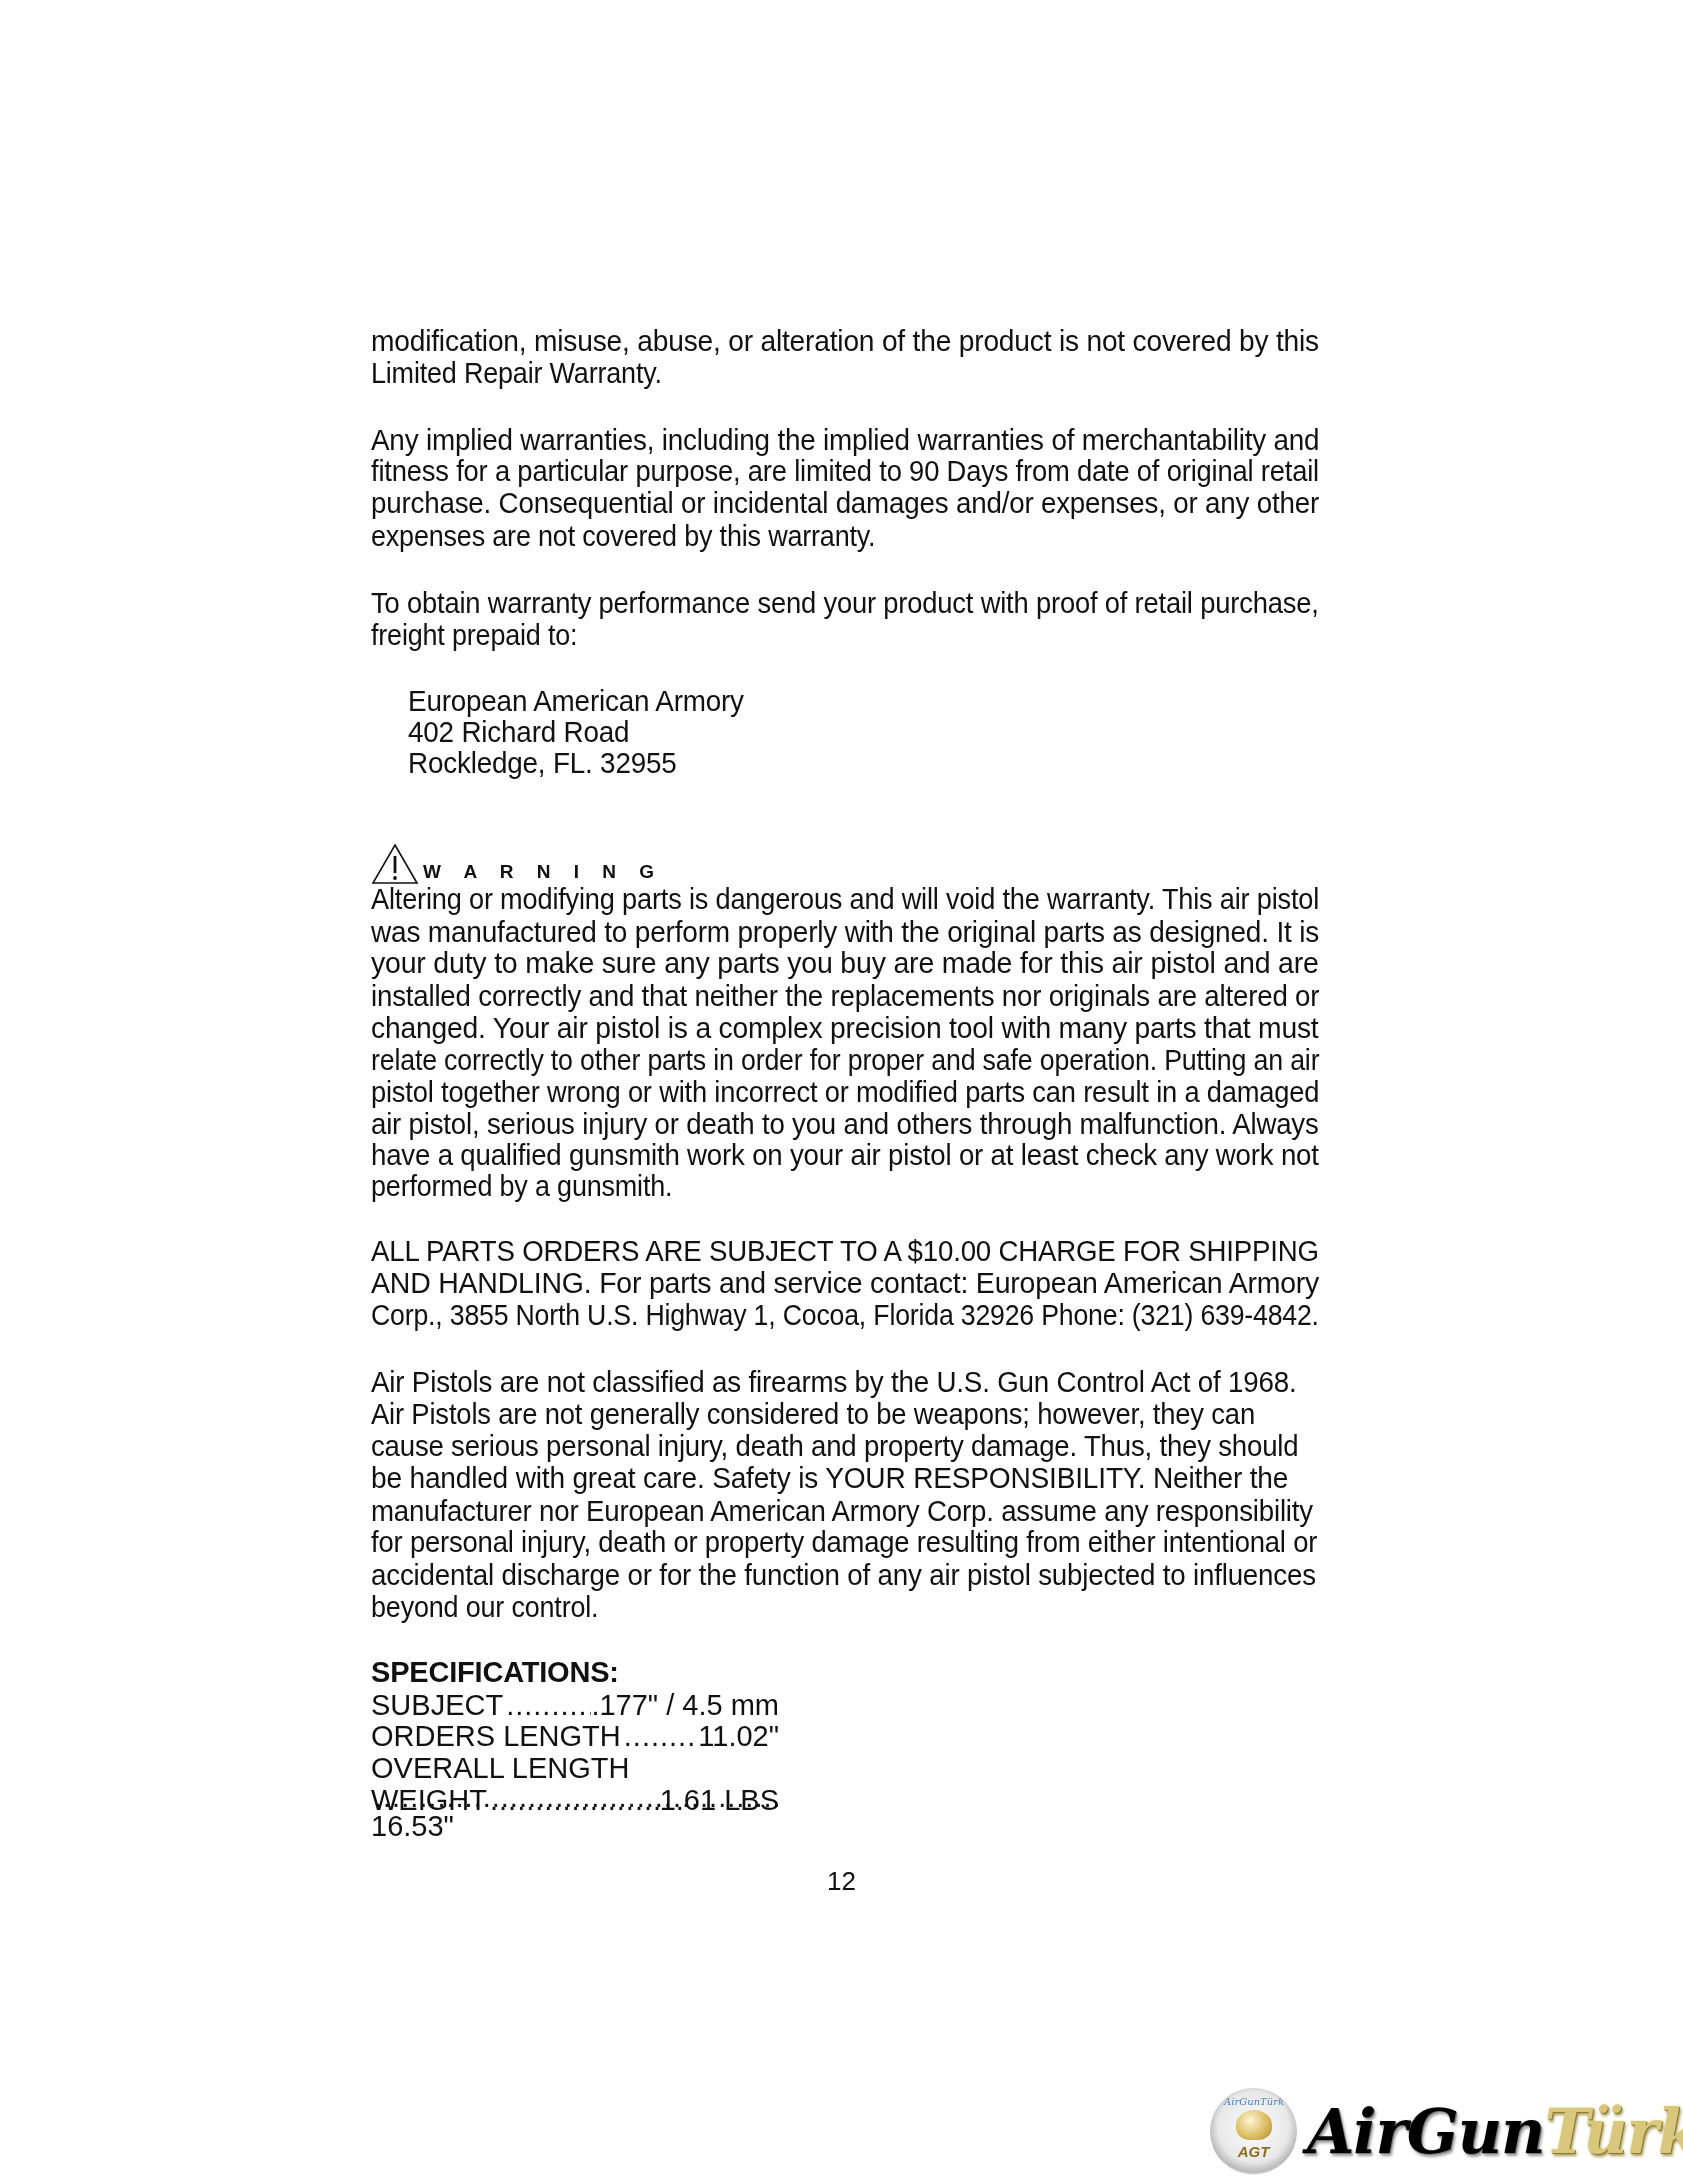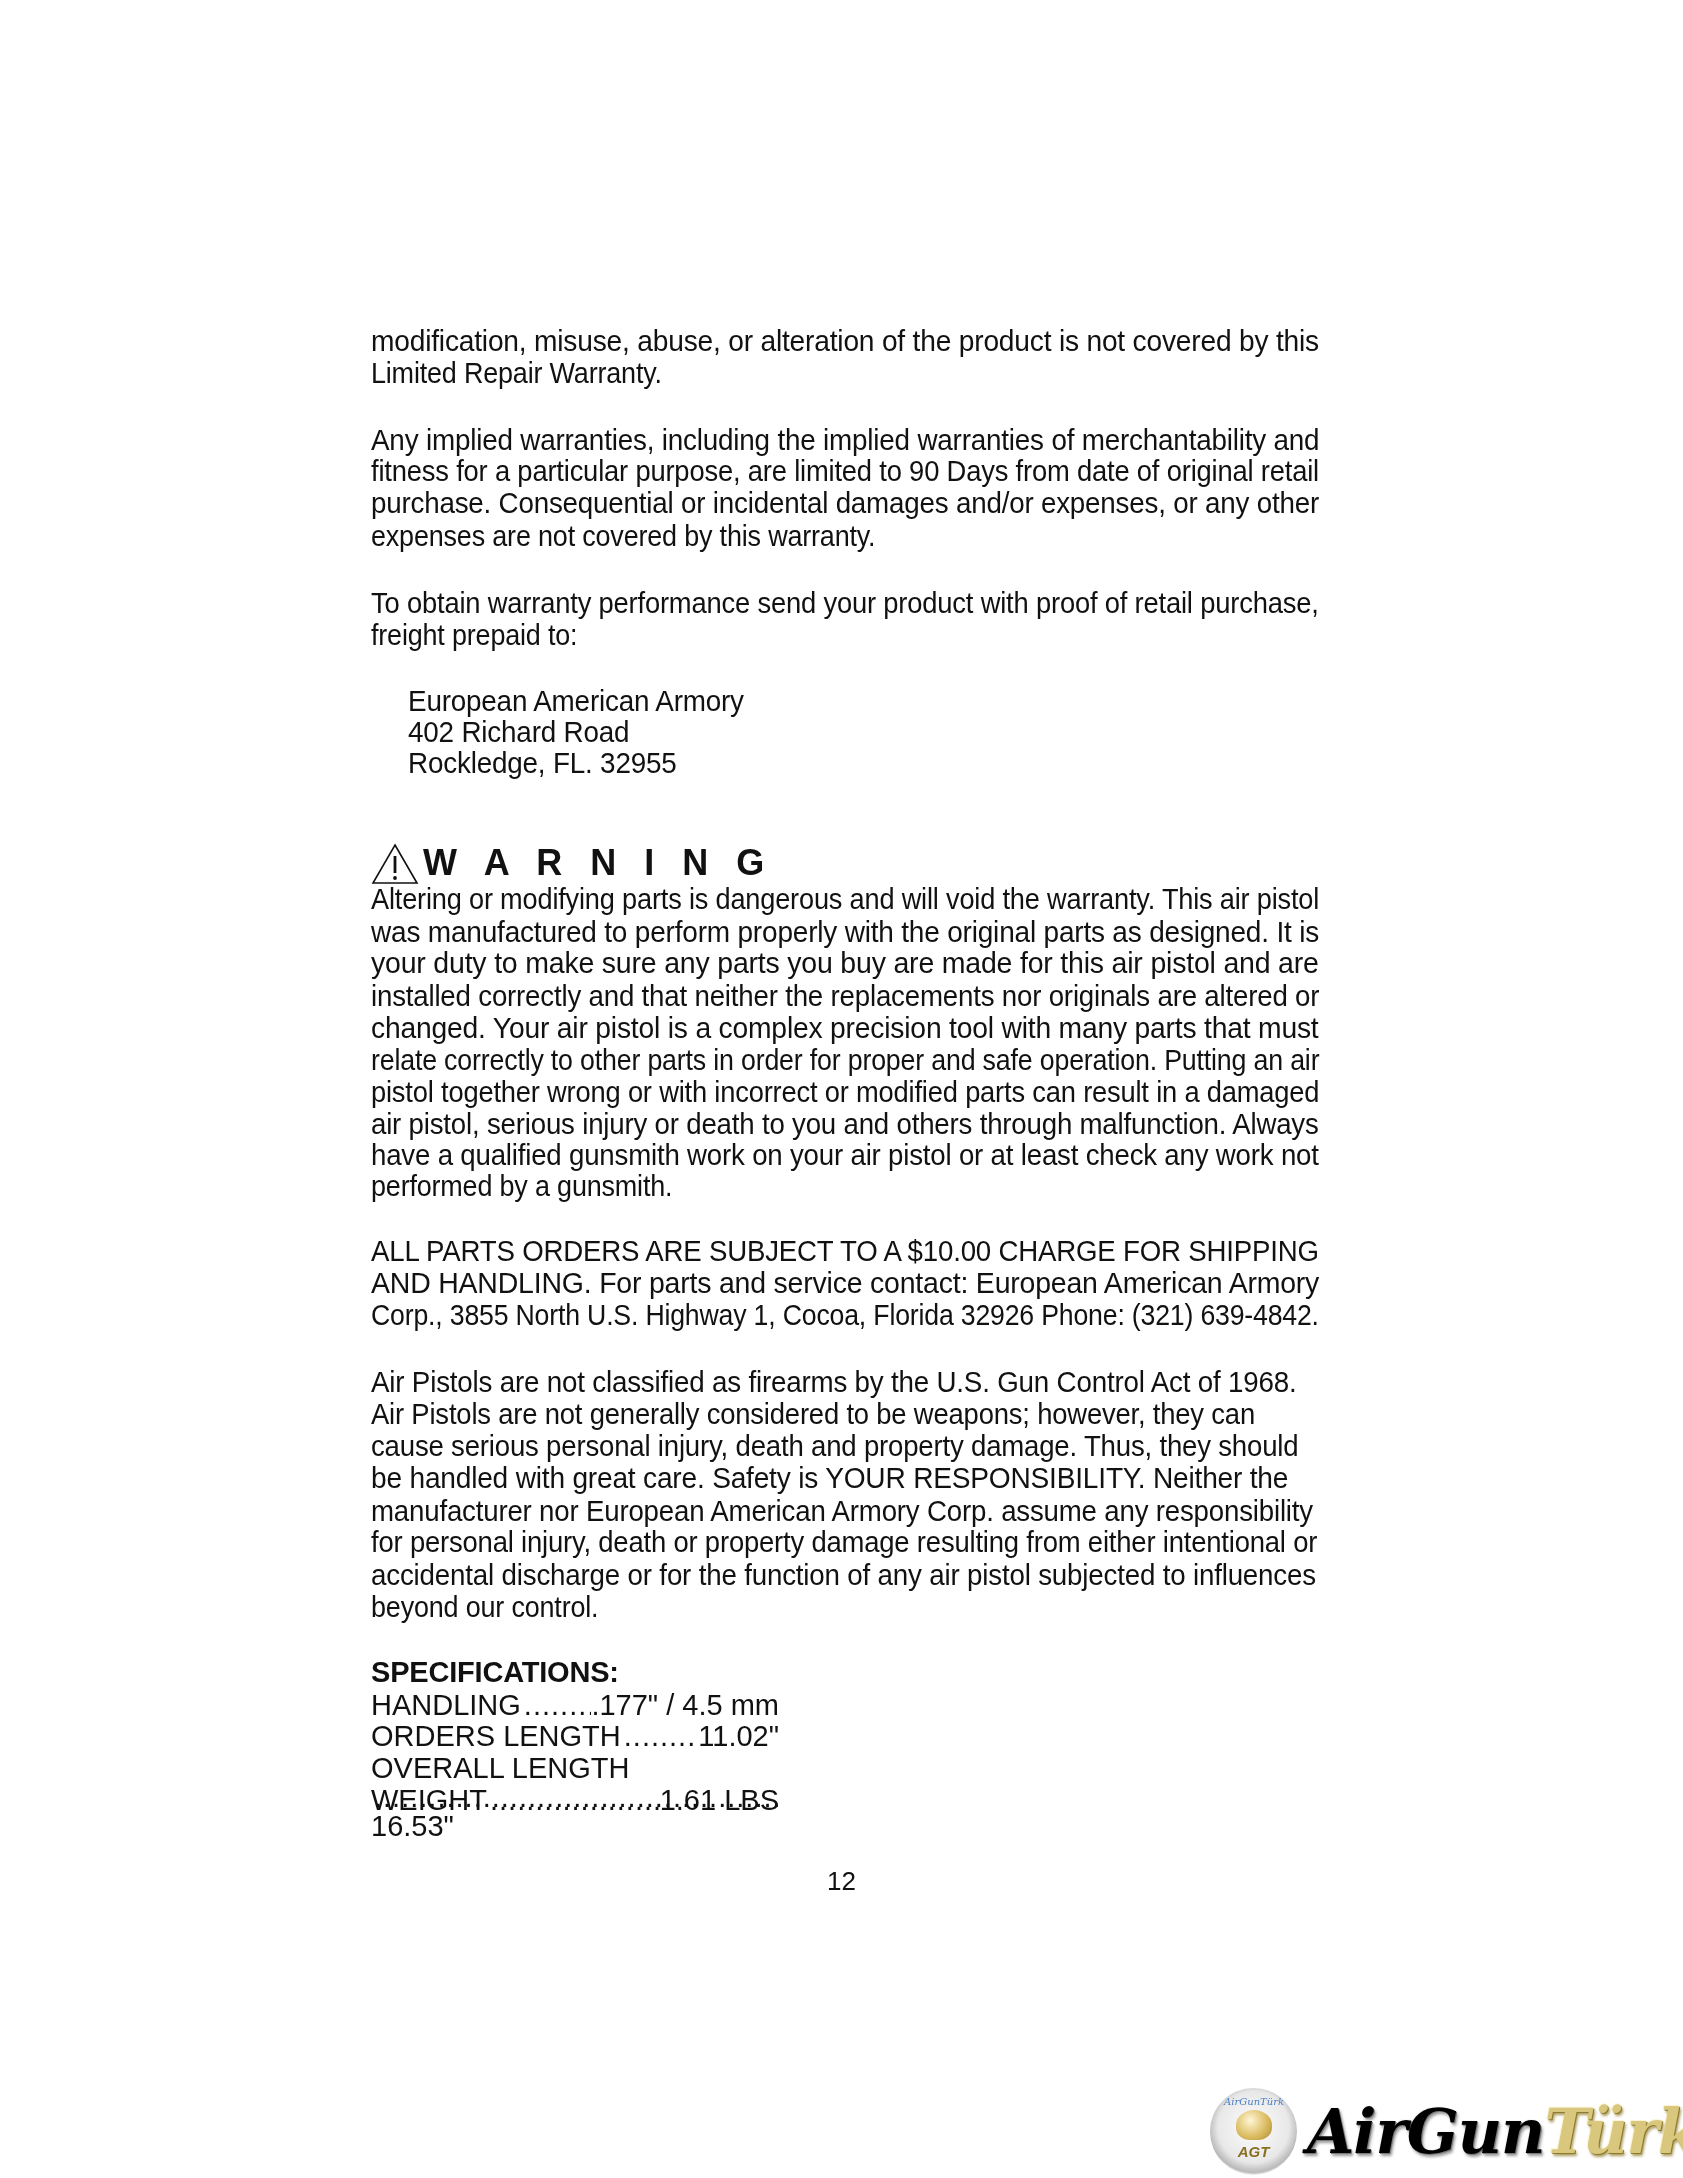--- a/index.html
+++ b/index.html
@@ -5,21 +5,21 @@
   html, body { margin: 0; padding: 0; background: #ffffff; }
   body { width: 1683px; height: 2178px; position: relative; overflow: hidden;
          font-family: "Liberation Sans", sans-serif; color: #111111; }
   .page { position: absolute; left: 0; top: 0; width: 1683px; height: 2178px; background: #fff; margin-top: 13px; }
   .line { position: absolute; left: 371px; white-space: nowrap; font-size: 29px; line-height: 1;
           transform-origin: 0 0; letter-spacing: -0.2px; }
   .justify { width: 939px; }
   .indent { left: 408px; }
   .warn-head { position: absolute; left: 371px; top: 830px; height: 42px; display: flex; align-items: flex-end; }
   .warn-icon { width: 48px; height: 42px; display: block; }
-  .warn-title { font-weight: bold; font-size: 36px; letter-spacing: 9px; margin-left: 4px; line-height: 1; padding-bottom: 4px; }
+  .warn-title { font-weight: bold; font-size: 19px; letter-spacing: 9px; margin-left: 4px; line-height: 1; padding-bottom: 4px; }
   .spec-head { font-weight: bold; }
   .spec-row { position: absolute; left: 371px; width: 408px; display: flex; font-size: 29px; line-height: 1; white-space: nowrap; }
   .spec-row .lbl { flex: 0 0 auto; }
   .spec-row .dots { flex: 1 1 auto; overflow: hidden; letter-spacing: 1px; padding: 0 3px; }
   .spec-row .dots::before { content: "................................................................................"; }
   .spec-row .val { flex: 0 0 auto; }
   .page-num { position: absolute; left: 0; width: 1683px; text-align: center; font-size: 26px; top: 1853px; }
   .logo { position: absolute; left: 1210px; top: 2071px; width: 465px; height: 95px; display: flex; align-items: center; }
   .logo-badge { width: 87px; height: 87px; border-radius: 50%;
                 background: radial-gradient(circle at 50% 45%, #fdfdfd 0%, #e8e8e8 55%, #b9b9b9 70%, #f2f2f2 74%, #9a9a9a 82%, #dcdcdc 90%, #8d8d8d 100%);
@@ -91,21 +91,21 @@
     <div class="line" style="top: 1451px; transform: scaleX(0.9683);">be handled with great care.  Safety is YOUR RESPONSIBILITY.  Neither the</div>
     <div class="line" style="top: 1484px; transform: scaleX(0.9534);">manufacturer nor European American Armory Corp. assume any responsibility</div>
     <div class="line" style="top: 1515px; transform: scaleX(0.946);">for personal injury, death or property damage resulting from either intentional or</div>
     <div class="line" style="top: 1548px; transform: scaleX(0.9565);">accidental discharge or for the function of any air pistol subjected to influences</div>
     <div class="line" style="top: 1580px; transform: scaleX(0.93);">beyond our control.</div>
   </div>
 
   <div>
     <div class="line spec-head" style="top: 1645px; text-align: center;">SPECIFICATIONS:</div>
     <div class="spec-row" style="top: 1678px;">
-      <span class="lbl">HANDLING</span>
+      <span class="lbl">SUBJECT</span>
       <span class="dots"></span>
       <span class="val">.177" / 4.5 mm</span>
     </div>
     <div class="spec-row" style="top: 1709px;">
       <span class="lbl">ORDERS LENGTH</span>
       <span class="dots"></span>
       <span class="val">11.02"</span>
     </div>
     <div class="spec-row" style="top: 1741px; flex-direction: column;">
       <span class="lbl">OVERALL LENGTH</span>

